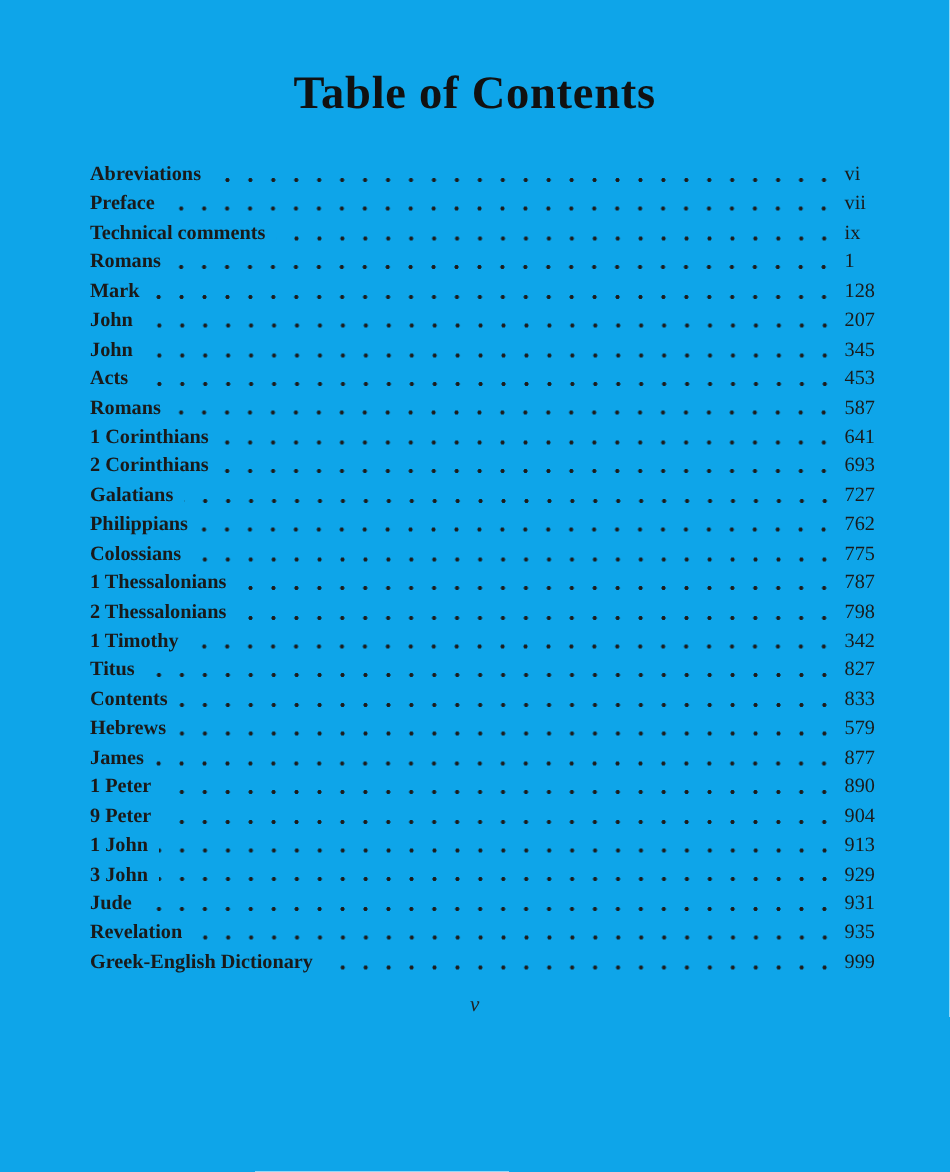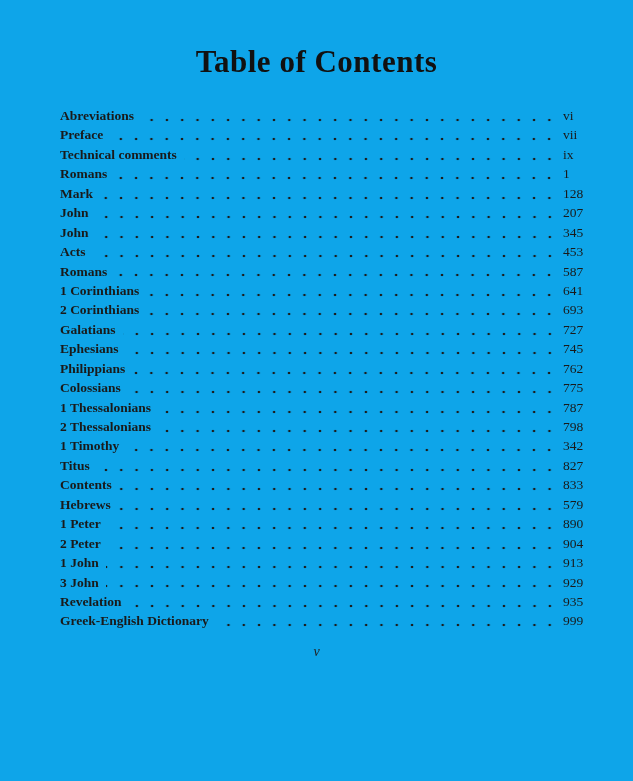--- a/index.html
+++ b/index.html
@@ -136,25 +136,20 @@
     <span class="leader"></span>
     <span class="pagenum">693</span>
   </div>
 
   <div class="row">
     <span class="label">Galatians</span>
     <span class="leader"></span>
     <span class="pagenum">727</span>
   </div>
 
-  <div class="row">
-    <span class="label">Ephesians</span>
-    <span class="leader"></span>
-    <span class="pagenum">745</span>
-  </div>
 
   <div class="row">
     <span class="label">Philippians</span>
     <span class="leader"></span>
     <span class="pagenum">762</span>
   </div>
 
   <div class="row">
     <span class="label">Colossians</span>
     <span class="leader"></span>
@@ -191,46 +186,56 @@
     <span class="leader"></span>
     <span class="pagenum">833</span>
   </div>
 
   <div class="row">
     <span class="label">Hebrews</span>
     <span class="leader"></span>
     <span class="pagenum">579</span>
   </div>
 
+  <div class="row">
+    <span class="label">James</span>
+    <span class="leader"></span>
+    <span class="pagenum">877</span>
+  </div>
 
   <div class="row">
     <span class="label">1 Peter</span>
     <span class="leader"></span>
     <span class="pagenum">890</span>
   </div>
 
   <div class="row">
-    <span class="label">2 Peter</span>
+    <span class="label">9 Peter</span>
     <span class="leader"></span>
     <span class="pagenum">904</span>
   </div>
 
   <div class="row">
     <span class="label">1 John</span>
     <span class="leader"></span>
     <span class="pagenum">913</span>
   </div>
 
 
   <div class="row">
     <span class="label">3 John</span>
     <span class="leader"></span>
     <span class="pagenum">929</span>
   </div>
 
+  <div class="row">
+    <span class="label">Jude</span>
+    <span class="leader"></span>
+    <span class="pagenum">931</span>
+  </div>
 
   <div class="row">
     <span class="label">Revelation</span>
     <span class="leader"></span>
     <span class="pagenum">935</span>
   </div>
 
   <div class="row">
     <span class="label">Greek-English Dictionary</span>
     <span class="leader"></span>

